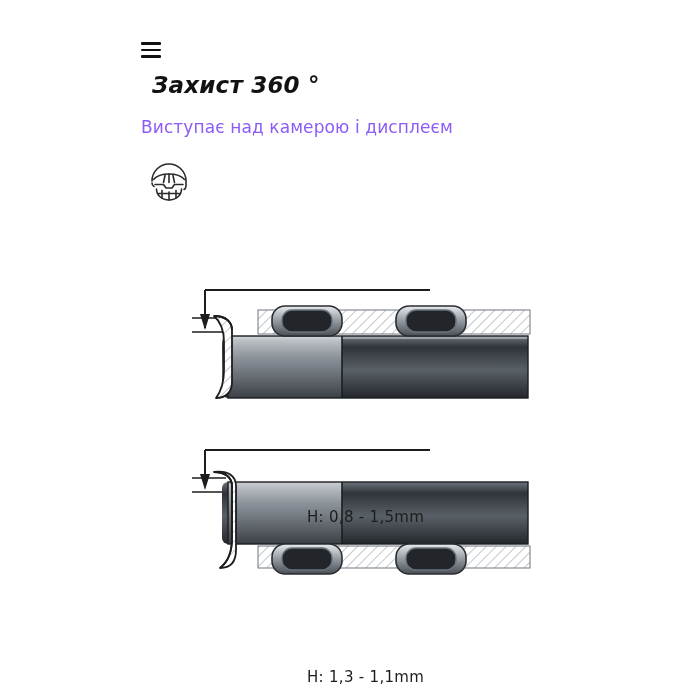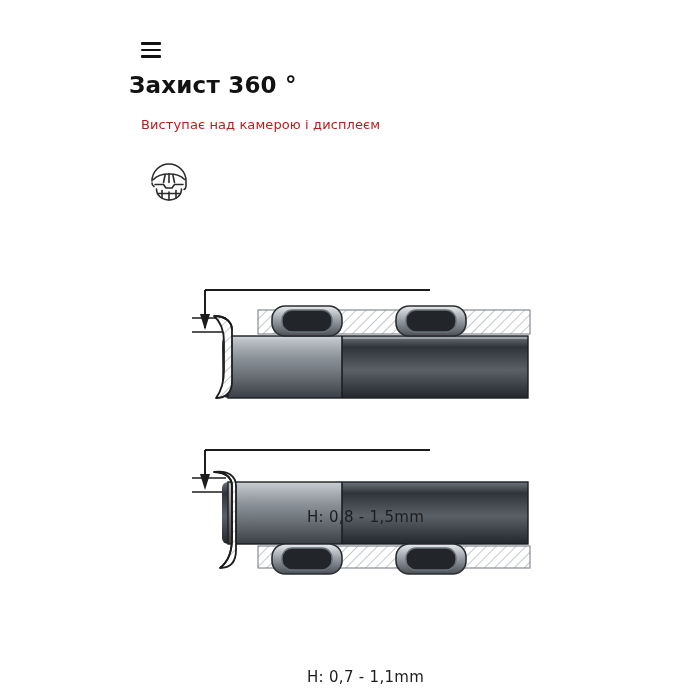--- a/index.html
+++ b/index.html
@@ -37,36 +37,37 @@
   .menu-icon i {
     display: block;
     height: 2.5px;
     width: 20px;
     background: #111;
     border-radius: 1px;
   }
 
   .title {
     position: absolute;
-    left: 129px;
+    left: 152px;
     top: 72px;
     font-family: "DejaVu Sans", sans-serif;
+    font-style: italic;
     font-weight: bold;
     font-size: 23px;
     letter-spacing: 0.2px;
     color: #121212;
     white-space: nowrap;
   }
 
   .subtitle {
     position: absolute;
     left: 141px;
     top: 117px;
-    font-size: 13px;
-    color: #b91c1c;
+    font-size: 17px;
+    color: #8b5cf6;
     letter-spacing: 0.1px;
     white-space: nowrap;
   }
 
   
   .brand-icon {
     position: absolute;
     left: 141px;
     top: 155px;
     width: 56px;
@@ -206,16 +207,16 @@
           <rect x="396" y="304" width="70" height="30" rx="13" fill="url(#ringGrad)" stroke="#2a2e33" stroke-width="1.6"></rect>
           <rect x="406" y="308" width="50" height="22" rx="10" fill="#22262b" stroke="#6b7279" stroke-width="1.4"></rect>
         </g>
 
         <path d="M214 232 c12 0 18 6 18 14 v52 c0 14 -4 24 -12 30 c10 0 16 -6 16 -18 v-64 c0 -10 -8 -16 -22 -14 z" fill="url(#hatch)" stroke="#1d1d1d" stroke-width="1.8" stroke-linejoin="round"></path>
         <path d="M214 232 c12 0 18 6 18 14 v52 c0 14 -4 24 -12 30" fill="none" stroke="#1d1d1d" stroke-width="1.8"></path>
       </g>
     </svg>
 
     <div class="dim-label top">H: 0,8 - 1,5mm</div>
-    <div class="dim-label bottom">H: 0,7 - 1,1mm</div>
+    <div class="dim-label bottom">H: 1,3 - 1,1mm</div>
   </div>
 
 </div>
 
 </body></html>

